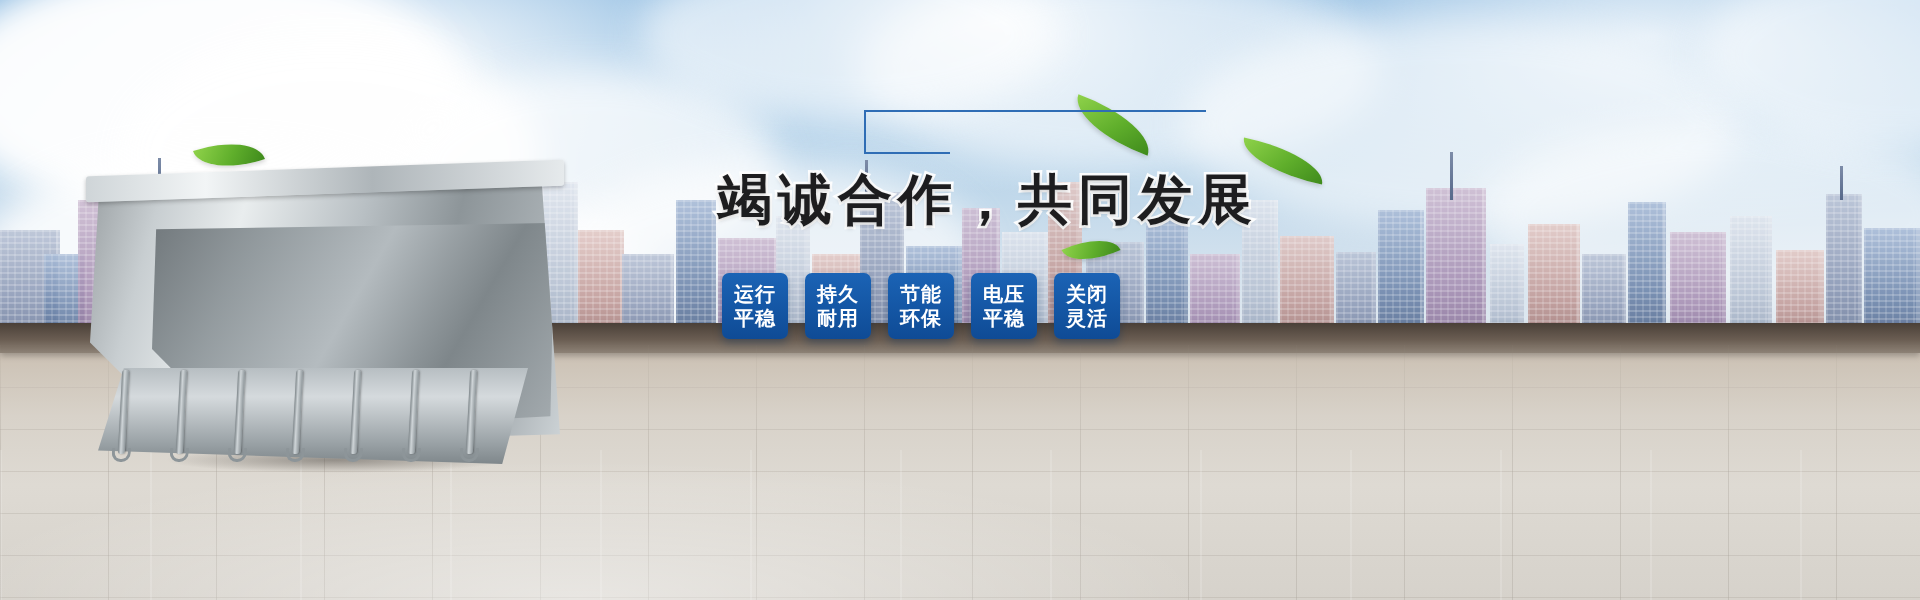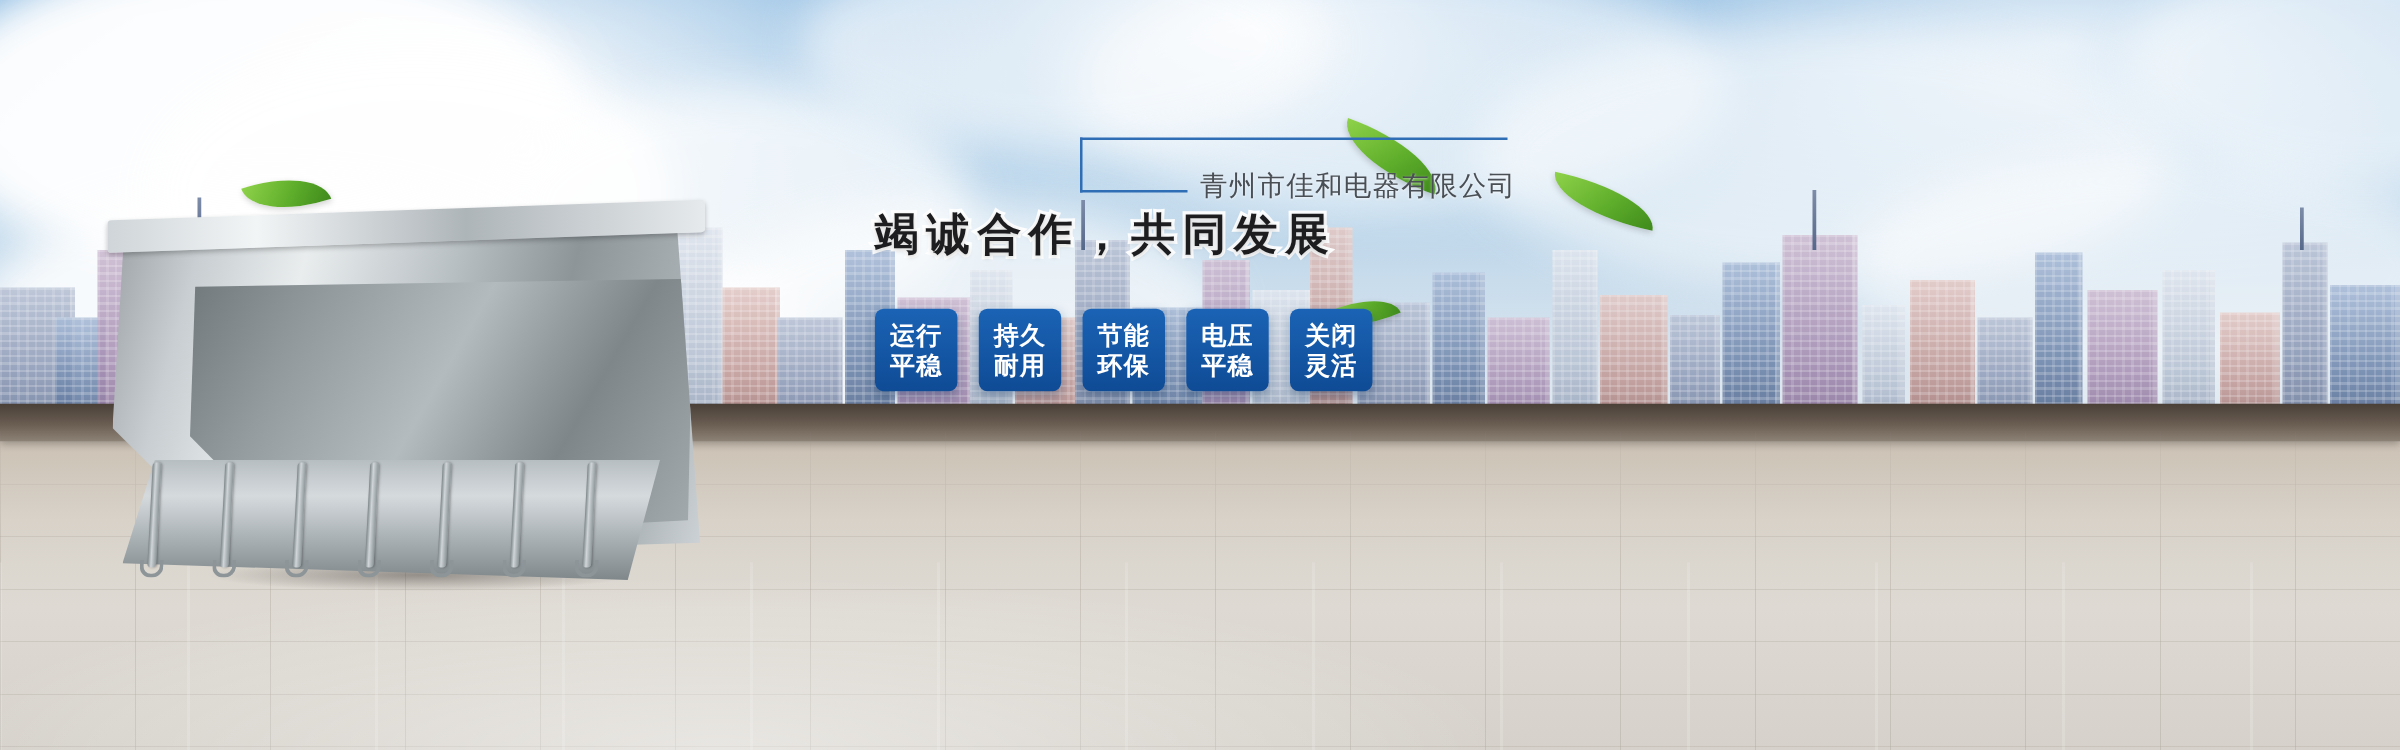--- a/index.html
+++ b/index.html
@@ -184,31 +184,31 @@
     background:linear-gradient(170deg,#8e1d16 0%, #7b1410 38%, #5d0d0b 72%, #3d2622 100%);
     -webkit-background-clip:text; background-clip:text;
     color:transparent;
     -webkit-text-stroke:3px rgba(255,255,255,.92);
     paint-order:stroke fill;
     filter:drop-shadow(0 4px 6px rgba(0,0,0,.22));
     white-space:nowrap;
   }
 
   .tagline {
-    margin-top:4px;
-    font-size:35px; font-weight:700; letter-spacing:6px;
+    margin-left:18px; margin-top:4px;
+    font-size:54px; font-weight:700; letter-spacing:6px;
     color:#1d1d1f;
     -webkit-text-stroke:5px rgba(255,255,255,.95);
     paint-order:stroke fill;
     text-shadow:0 2px 4px rgba(0,0,0,.18);
     white-space:nowrap;
   }
 
   .badges {
-    display:flex; gap:17px; margin-top:36px;
+    display:flex; gap:17px; margin-left:22px; margin-top:36px;
   }
   .badge {
     width:66px; height:66px;
     background:linear-gradient(180deg,#1b63b5 0%, #1456a4 55%, #0f4b95 100%);
     border-radius:7px;
     display:flex; flex-direction:column; align-items:center; justify-content:center;
     color:#fff; font-size:20px; font-weight:700; line-height:1.22;
     letter-spacing:1px;
     box-shadow:0 4px 9px rgba(10,45,90,.35);
   }
@@ -335,21 +335,20 @@
   <div class="leaf l4">
       <i></i>
     </div>
 
   <div class="copy">
 
     <div class="company-frame">
       <div class="fr-top"></div>
       <div class="fr-left"></div>
       <div class="fr-bottom"></div>
-      <div class="company-name">青州市佳和电器有限公司</div>
     </div>
 
 
     <div class="tagline">竭诚合作，共同发展</div>
 
     <div class="badges" id="badges">
         <div class="badge">
           <span>运行</span>
           <span>平稳</span>
         </div>

